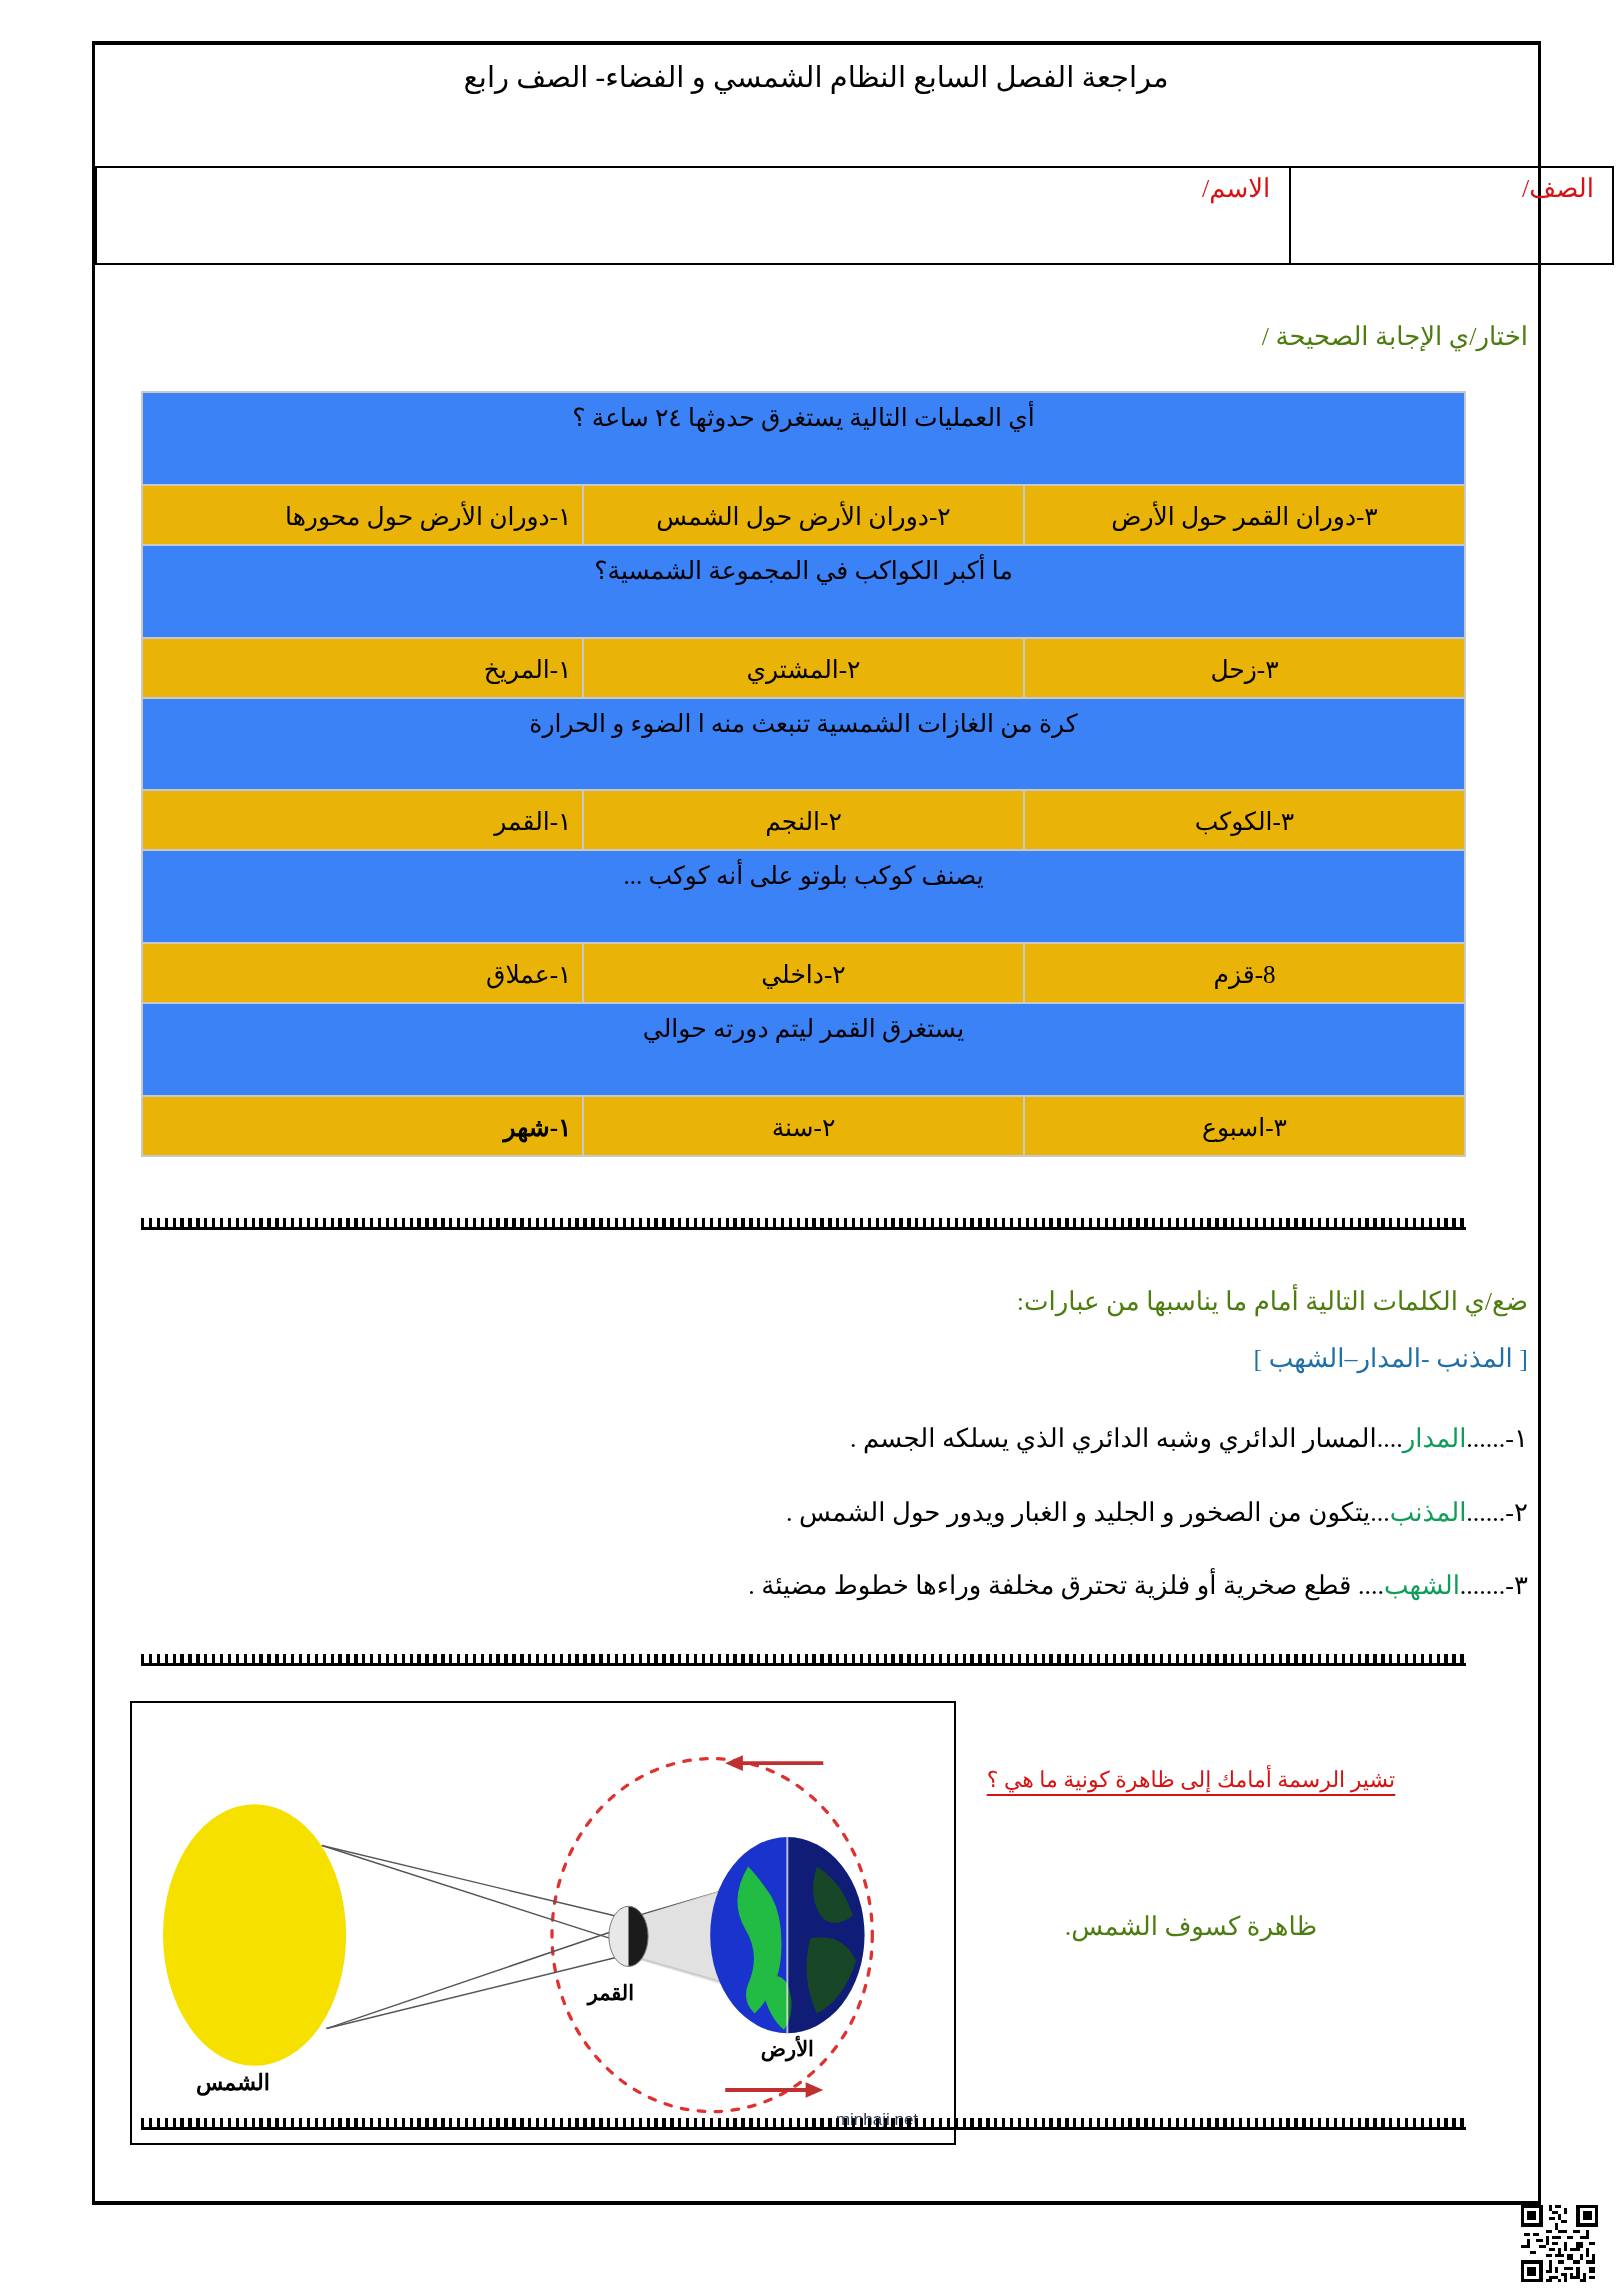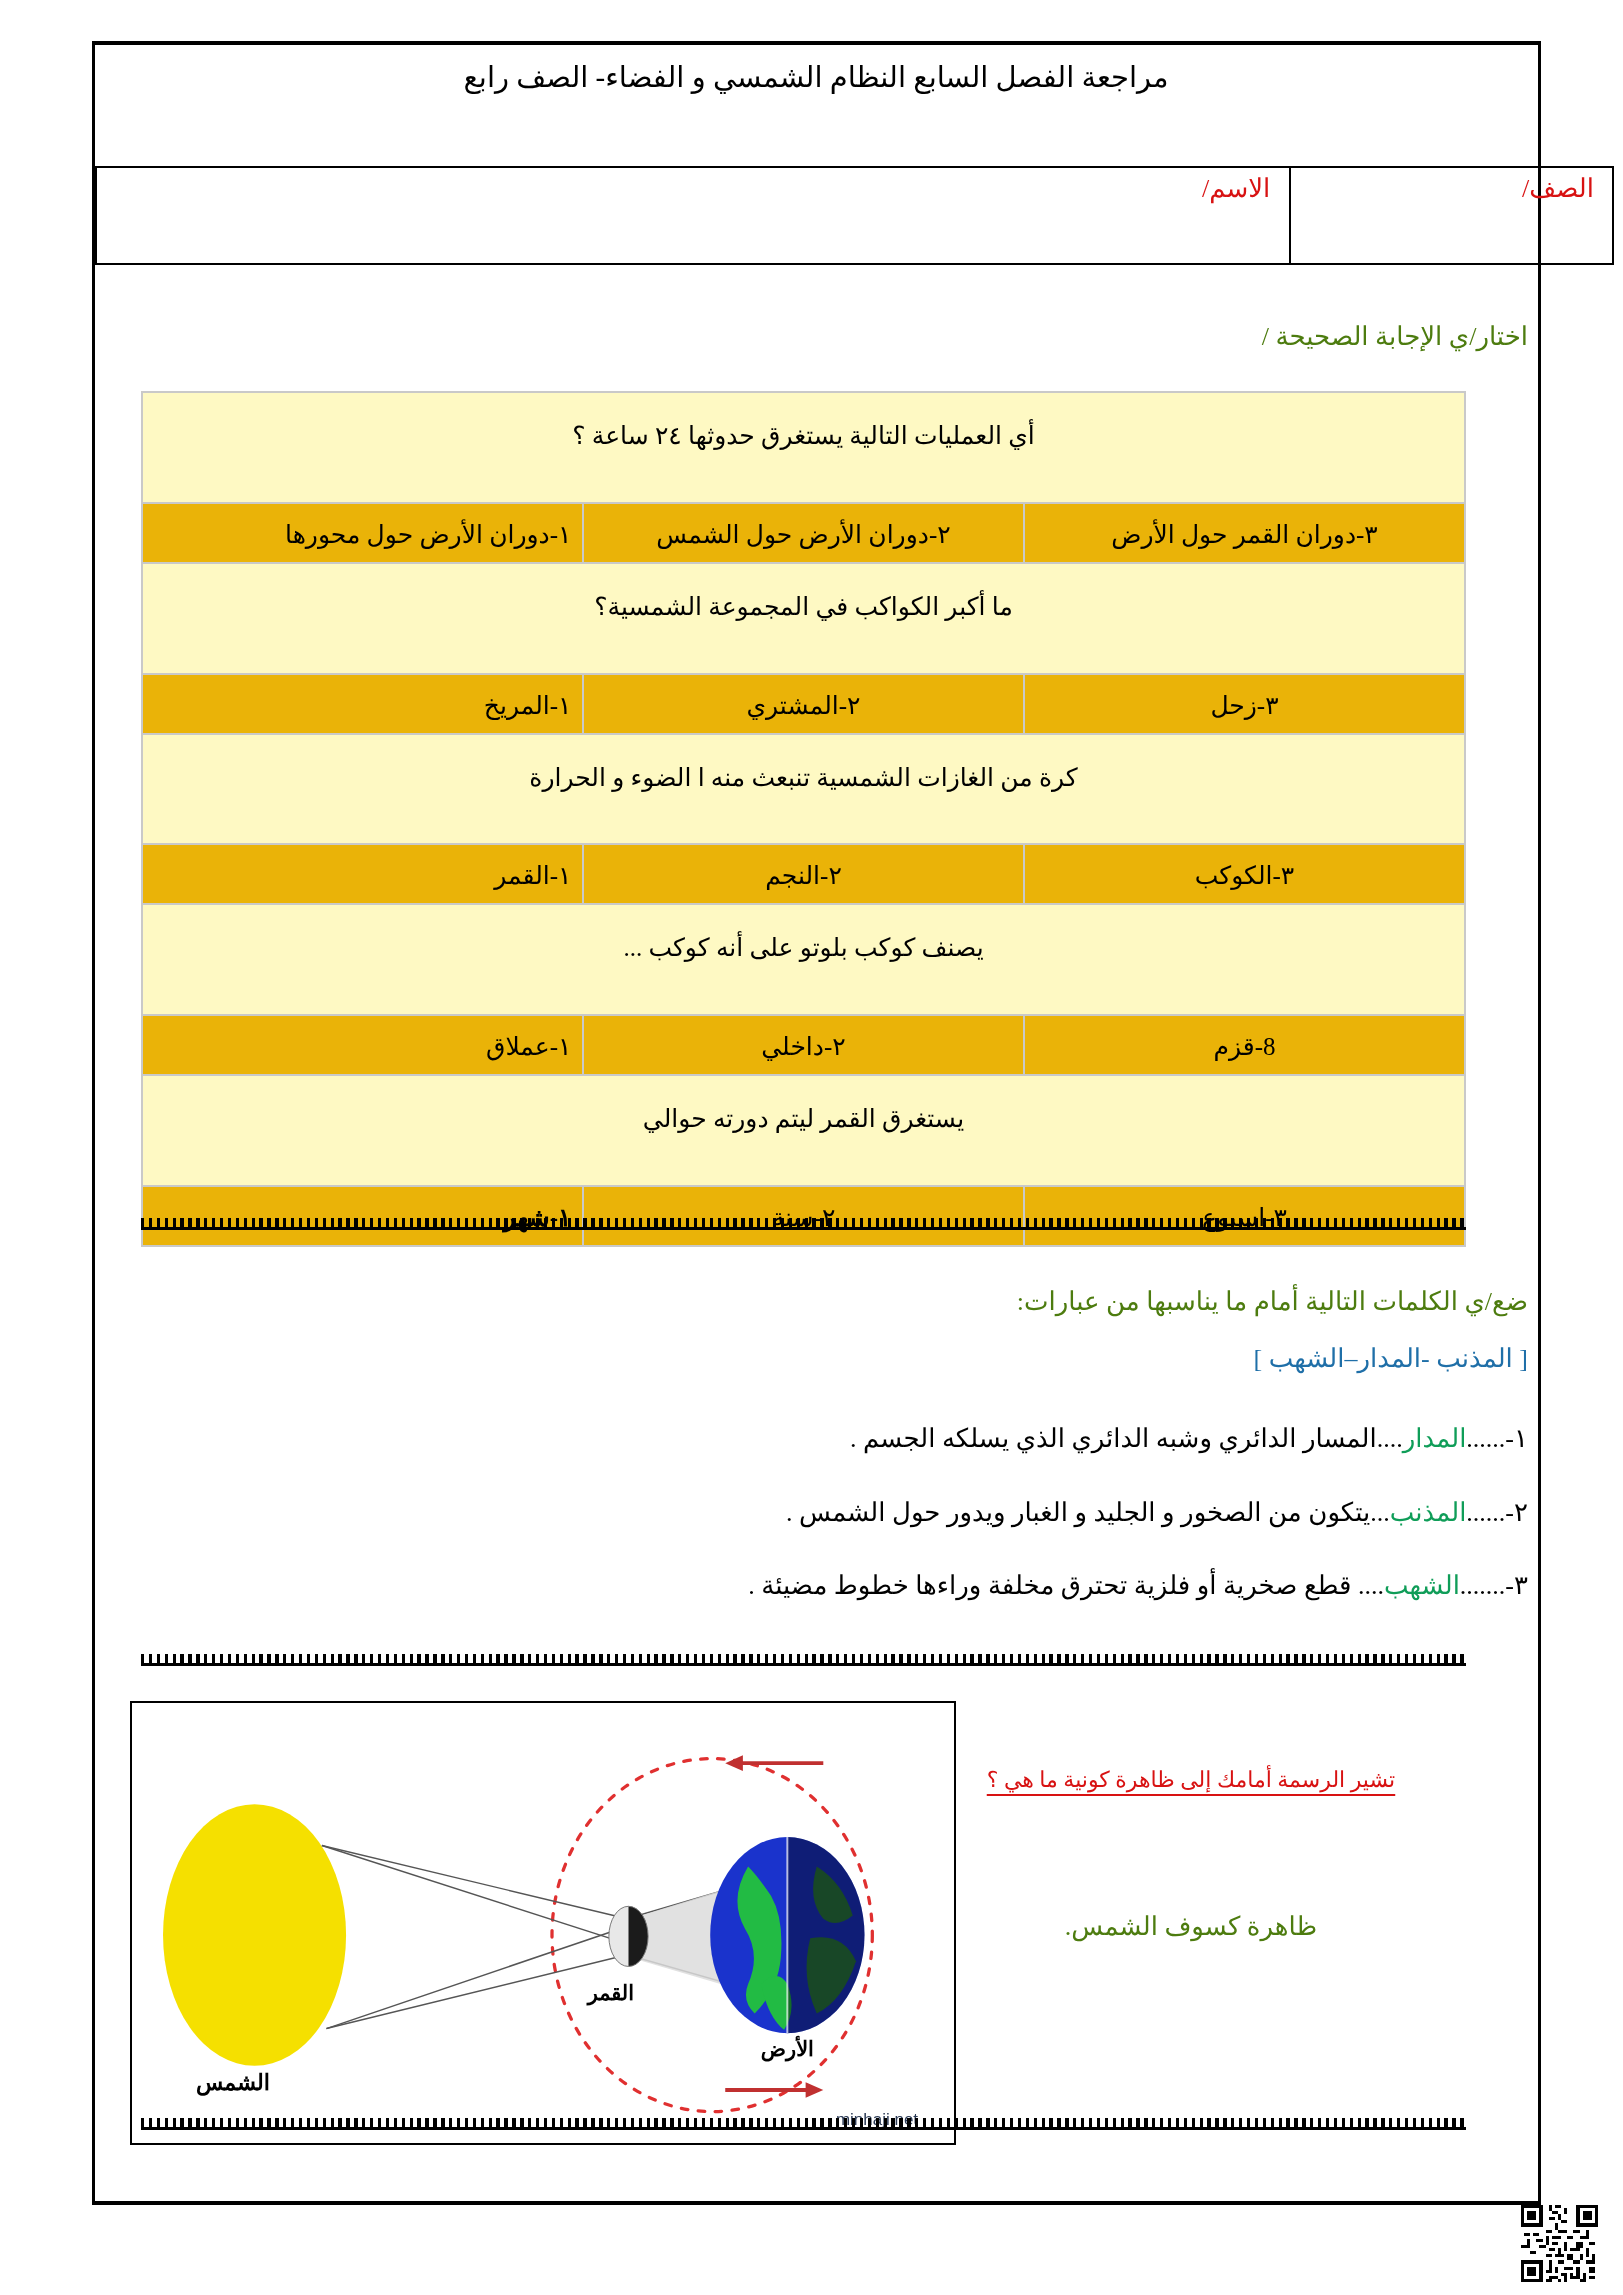--- a/index.html
+++ b/index.html
@@ -77,24 +77,24 @@
     table-layout: fixed;
   }
   .mcq td {
     border: 2px solid #c9c9c9;
     font-size: 25px;
     color: #000;
     padding: 3.9px 10.5px;
     vertical-align: top;
   }
   .mcq tr.q-row td {
-    background: #fef9c3;
+    background: #3b82f6;
     text-align: center;
     height: 79px;
-    padding-top: 26px;
+    padding-top: 8px;
     line-height: 1.35;
   }
   .mcq tr.opt-row td {
     background: #eab308;
     height: 37px;
     padding-top: 17px;
     line-height: 1.1;
     white-space: nowrap;
   }
   .mcq td.opt-1 { width: 33.5%; text-align: right;  }

